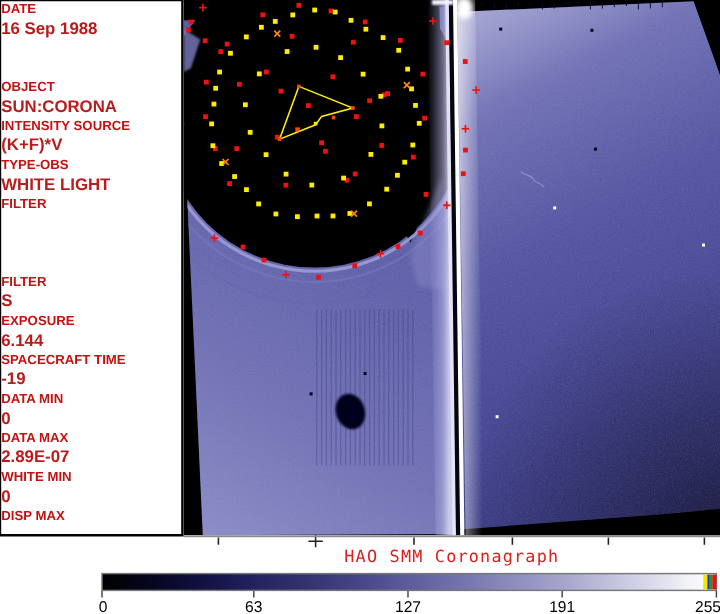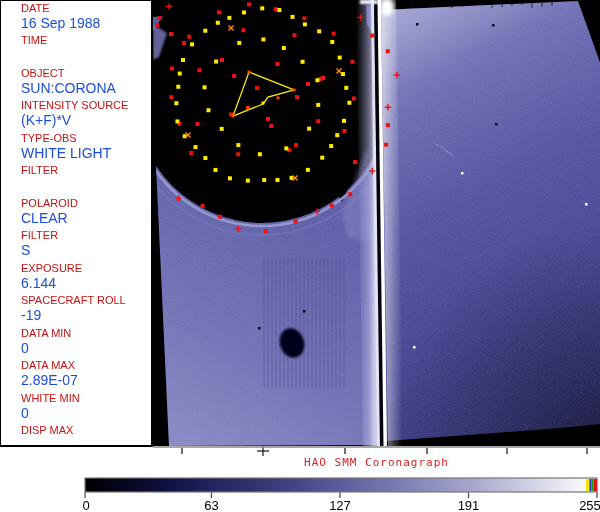--- a/index.html
+++ b/index.html
@@ -2,71 +2,66 @@
 <html><head>
 <meta charset="utf-8">
 <style>
   html,body{margin:0;padding:0;background:#fff;}
   #stage{position:relative;width:600px;height:512px;background:#fff;overflow:hidden;
          font-family:"Liberation Sans",sans-serif;}
   #scene-svg{position:absolute;left:0;top:0;}
   .sidebar{position:absolute;left:0;top:0;width:153px;height:447px;background:#ffffff;
            border:1px solid #000;border-right:2px solid #000;border-bottom:2px solid #000;
            box-sizing:border-box;z-index:2;}
-  .pair{position:absolute;left:20px;width:146px;}
+  .pair{position:absolute;left:0;width:146px;font-weight:bold;}
   .pair .lbl{font-size:11px;line-height:11px;color:#c41111;letter-spacing:0px;
              font-family:"Liberation Sans",sans-serif;}
-  .pair .val{font-size:14px;line-height:15px;color:#1d4ed8;margin-top:2px;
+  .pair .val{font-size:14px;line-height:15px;color:#b91c1c;margin-top:2px;
              font-family:"Liberation Sans",sans-serif;}
   .img-title{position:absolute;left:153px;top:456px;width:447px;text-align:center;
-             font-family:"DejaVu Sans Mono",monospace;font-size:11px;letter-spacing:1px;
+             font-family:"DejaVu Sans Mono",monospace;font-size:14px;letter-spacing:1px;
              color:#dc2020;z-index:3;}
 </style>
 </head>
 <body>
 
 <div id="stage">
 
   <div class="sidebar">
     <div class="pair" style="top:2px">
         <div class="lbl">DATE</div>
         <div class="val">16 Sep 1988</div>
       </div>
     <div class="pair" style="top:34px">
-        <div class="lbl">TIME</div>
       </div>
     <div class="pair" style="top:99px">
         <div class="lbl">INTENSITY SOURCE</div>
         <div class="val">(K+F)*V</div>
       </div>
     <div class="pair" style="top:67px">
         <div class="lbl">OBJECT</div>
         <div class="val">SUN:CORONA</div>
       </div>
     <div class="pair" style="top:132px">
         <div class="lbl">TYPE-OBS</div>
         <div class="val">WHITE LIGHT</div>
       </div>
     <div class="pair" style="top:164px">
         <div class="lbl">FILTER</div>
       </div>
-    <div class="pair" style="top:197px">
-        <div class="lbl">POLAROID</div>
-        <div class="val">CLEAR</div>
-      </div>
     <div class="pair" style="top:229px">
         <div class="lbl">FILTER</div>
         <div class="val">S</div>
       </div>
     <div class="pair" style="top:262px">
         <div class="lbl">EXPOSURE</div>
         <div class="val">6.144</div>
       </div>
     <div class="pair" style="top:294px">
-        <div class="lbl">SPACECRAFT ROLL</div>
+        <div class="lbl">SPACECRAFT TIME</div>
         <div class="val">-19</div>
       </div>
     <div class="pair" style="top:327px">
         <div class="lbl">DATA MIN</div>
         <div class="val">0</div>
       </div>
     <div class="pair" style="top:359px">
         <div class="lbl">DATA MAX</div>
         <div class="val">2.89E-07</div>
       </div>

